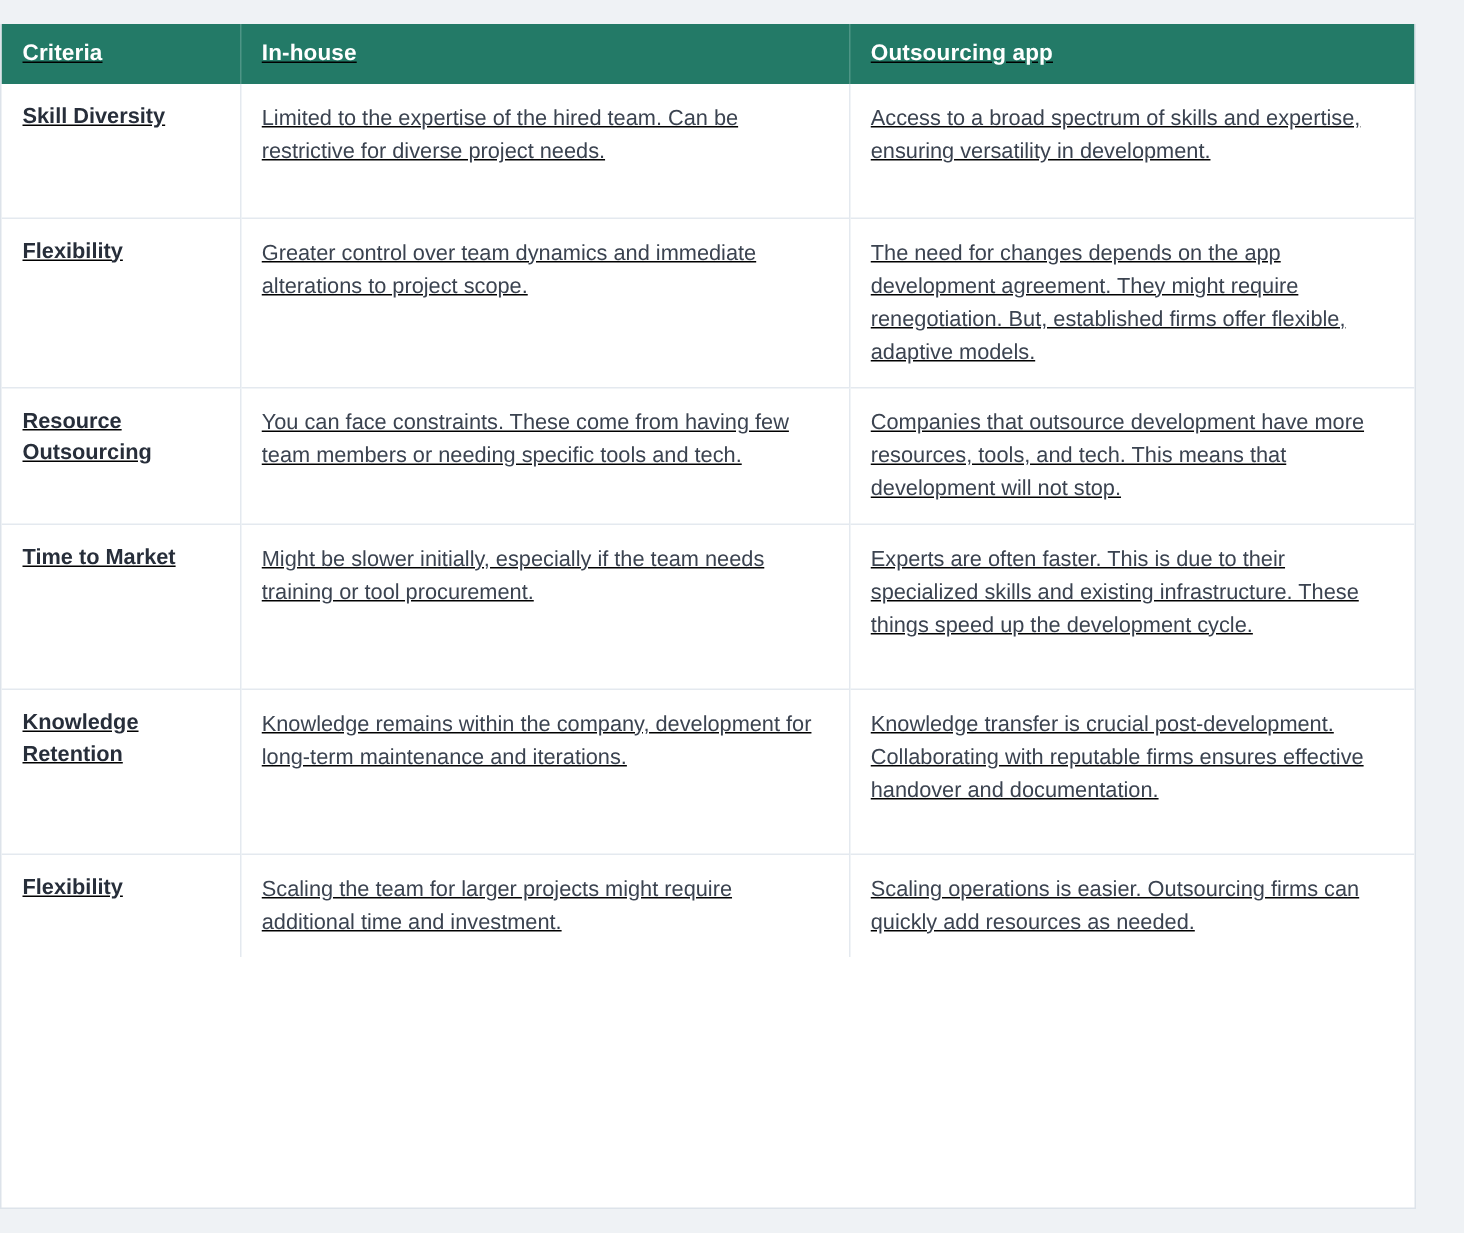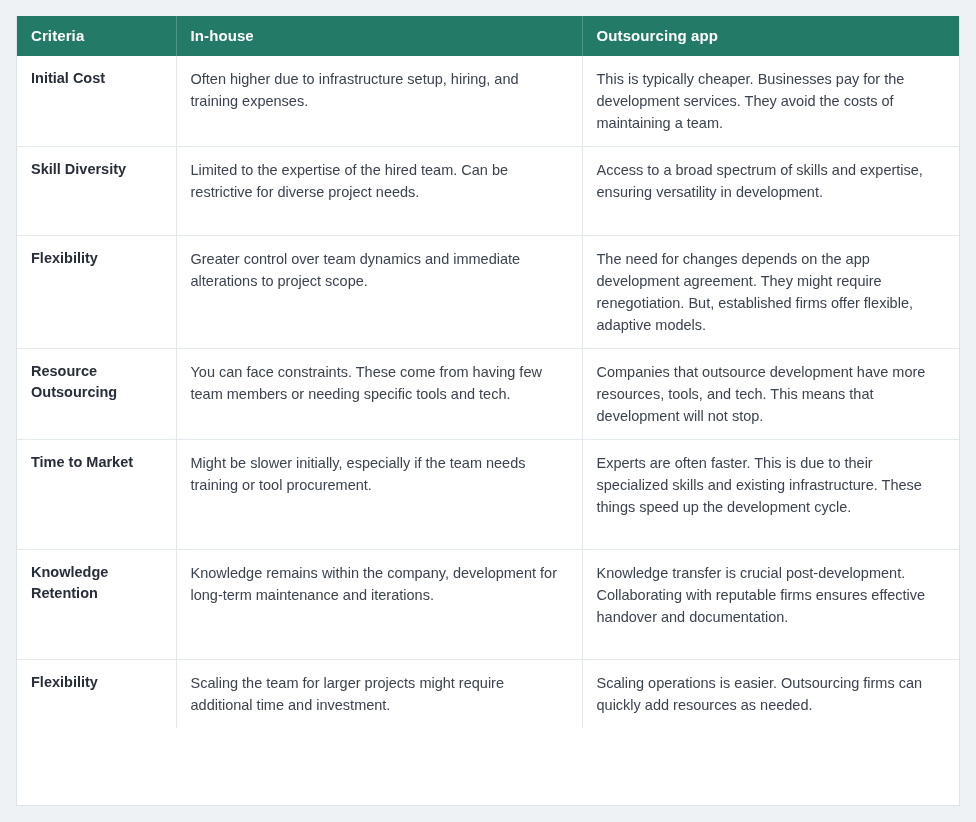--- a/index.html
+++ b/index.html
@@ -17,29 +17,30 @@
   .page {
     width: 976px;
     height: 822px;
     background: #eff2f5;
     position: relative;
     overflow: hidden;
   }
 
   .table-wrap {
     position: absolute;
-    left: 16px;
+    left: 0;
     top: 16px;
     width: 944px;
     height: 790px;
     background: #ffffff;
     border: 1px solid #dde3ea;
     border-top: none;
     box-shadow: 0 0 0 0 rgba(0,0,0,0);
     overflow: hidden;
+    text-decoration: underline;
   }
 
   table.cmp {
     width: 100%;
     border-collapse: collapse;
     table-layout: fixed;
   }
 
   table.cmp col.c1 { width: 159px; }
   table.cmp col.c2 { width: 406px; }
@@ -101,25 +102,20 @@
         <col class="c3">
       </colgroup>
       <thead>
         <tr>
           <th>Criteria</th>
           <th>In-house</th>
           <th>Outsourcing app</th>
         </tr>
       </thead>
       <tbody>
-        <tr class="r0">
-          <td class="crit">Initial Cost</td>
-          <td>Often higher due to infrastructure setup, hiring, and training expenses.</td>
-          <td>This is typically cheaper. Businesses pay for the development services. They avoid the costs of maintaining a team.</td>
-        </tr>
         <tr class="r1">
           <td class="crit">Skill Diversity</td>
           <td>Limited to the expertise of the hired team. Can be restrictive for diverse project needs.</td>
           <td>Access to a broad spectrum of skills and expertise, ensuring versatility in development.</td>
         </tr>
         <tr class="r2">
           <td class="crit">Flexibility</td>
           <td>Greater control over team dynamics and immediate alterations to project scope.</td>
           <td>The need for changes depends on the app development agreement. They might require renegotiation. But, established firms offer flexible, adaptive models.</td>
         </tr>

